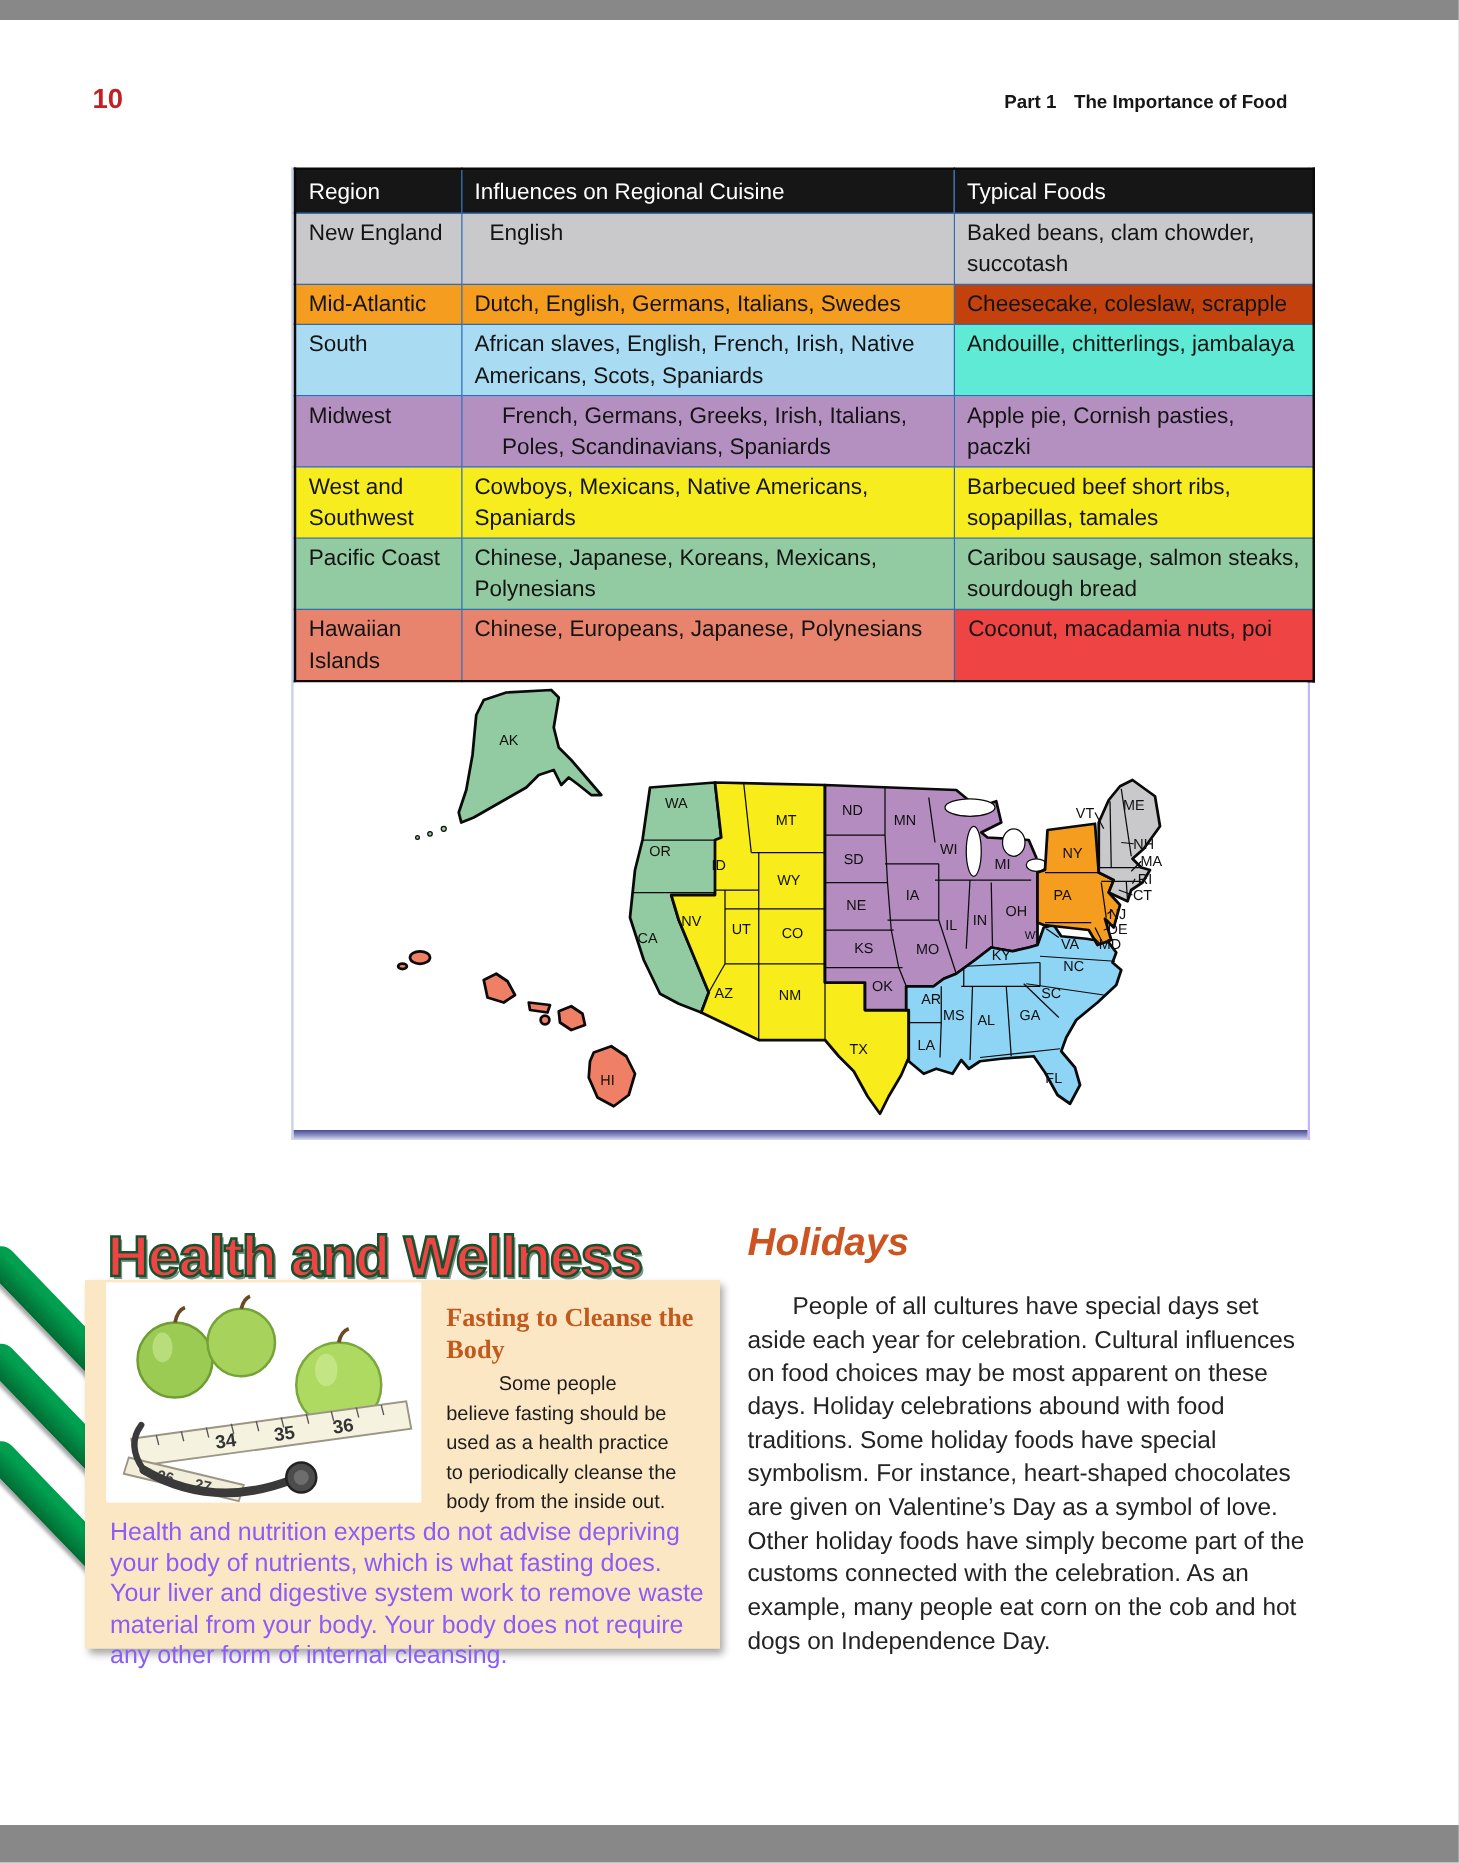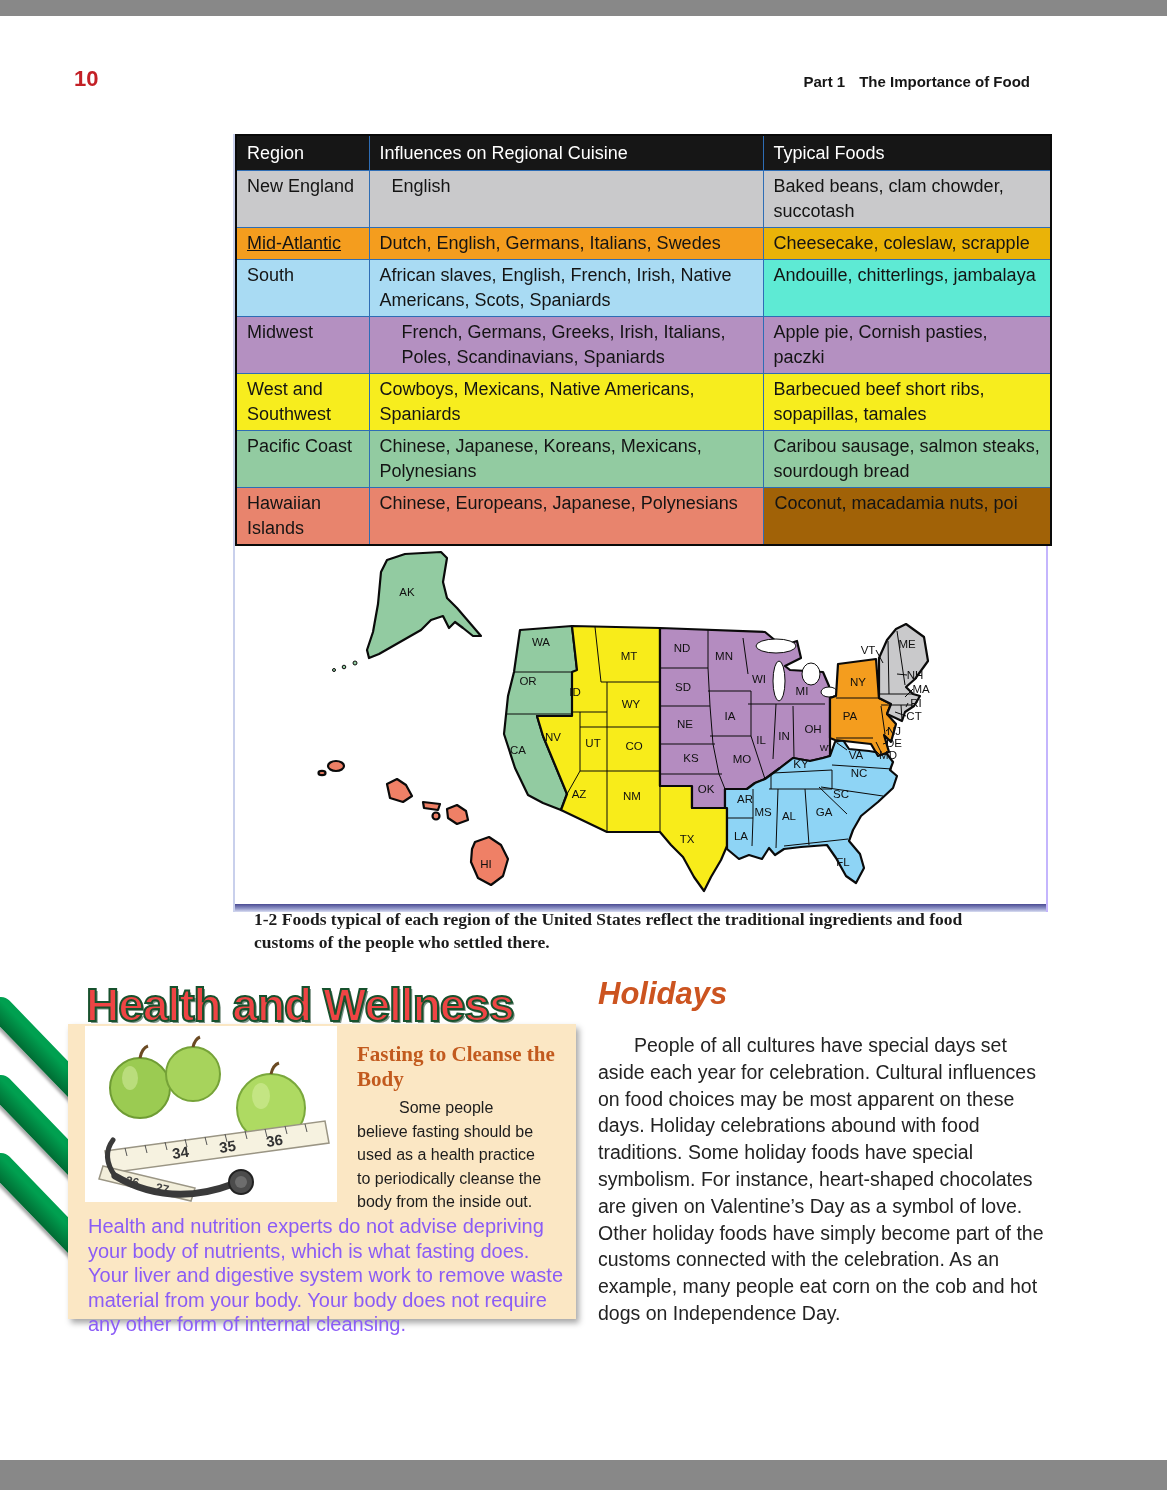--- a/index.html
+++ b/index.html
@@ -85,23 +85,23 @@
           <th>Typical Foods</th>
         </tr>
       </thead>
       <tbody>
           <tr>
             <td style="background: rgb(201, 201, 203);">New England</td>
             <td style="background: rgb(201, 201, 203); padding-left: 22px;">English</td>
             <td style="background: rgb(201, 201, 203);">Baked beans, clam chowder, succotash</td>
           </tr>
           <tr>
-            <td style="background: rgb(244, 157, 30); text-decoration: underline;">Mid-Atlantic</td>
+            <td style="background: rgb(244, 157, 30);">Mid-Atlantic</td>
             <td style="background: rgb(244, 157, 30);">Dutch, English, Germans, Italians, Swedes</td>
-            <td style="background: #eab308;">Cheesecake, coleslaw, scrapple</td>
+            <td style="background: #c2410c;">Cheesecake, coleslaw, scrapple</td>
           </tr>
           <tr>
             <td style="background: rgb(169, 219, 243);">South</td>
             <td style="background: rgb(169, 219, 243);">African slaves, English, French, Irish, Native Americans, Scots, Spaniards</td>
             <td style="background: #5eead4;">Andouille, chitterlings, jambalaya</td>
           </tr>
           <tr>
             <td style="background: rgb(180, 144, 193);">Midwest</td>
             <td style="background: rgb(180, 144, 193); padding-left: 32px;">French, Germans, Greeks, Irish, Italians, Poles, Scandinavians, Spaniards</td>
             <td style="background: rgb(180, 144, 193);">Apple pie, Cornish pasties, paczki</td>
@@ -112,21 +112,21 @@
             <td style="background: rgb(247, 237, 30);">Barbecued beef short ribs, sopapillas, tamales</td>
           </tr>
           <tr>
             <td style="background: rgb(146, 203, 161);">Pacific Coast</td>
             <td style="background: rgb(146, 203, 161);">Chinese, Japanese, Koreans, Mexicans, Polynesians</td>
             <td style="background: rgb(146, 203, 161);">Caribou sausage, salmon steaks, sourdough bread</td>
           </tr>
           <tr>
             <td style="background: rgb(232, 132, 109);">Hawaiian Islands</td>
             <td style="background: rgb(232, 132, 109);">Chinese, Europeans, Japanese, Polynesians</td>
-            <td style="background: #a16207; padding-left: 11px;">Coconut, macadamia nuts, poi</td>
+            <td style="background: #ef4444; padding-left: 11px;">Coconut, macadamia nuts, poi</td>
           </tr>
         </tbody>
     </table>
 
     <div class="map-wrap">
       <svg width="815" height="358" viewBox="0 0 815 358" xmlns="http://www.w3.org/2000/svg">
 
         <path class="reg" d="M132,104 L138,86 L143,58 L146,26 L152,14 L170,8 L206,6 L212,12 L208,36 L212,52 L222,62 L234,76 L246,90 L238,90 L228,82 L220,76 L214,82 L208,70 L196,74 L186,84 L172,92 L158,100 L144,108 L134,112 Z" fill="#92cba1"></path>
         <circle cx="120" cy="117" r="2" fill="#92cba1" stroke="#0a0a0a"></circle>
         <circle cx="109" cy="121" r="1.8" fill="#92cba1" stroke="#0a0a0a"></circle>
@@ -263,21 +263,20 @@
             <line x1="651" y1="197" x2="648" y2="198" stroke="#0a0a0a" stroke-width="1"></line>
             <text x="659" y="201" class="stlbl">DE</text>
             <line x1="645" y1="209" x2="641" y2="205" stroke="#0a0a0a" stroke-width="1"></line>
             <text x="653" y="213" class="stlbl">MD</text>
           </g>
       </svg>
     </div>
     <div class="fig-bottom-bar"></div>
   </div>
 
-  <div class="caption">1-2 Foods typical of each region of the United States reflect the traditional ingredients and food customs of the people who settled there.</div>
 
   <div class="stripe" style="left:-8px; top:972px;"></div>
   <div class="stripe" style="left:-8px; top:1050px;"></div>
   <div class="stripe" style="left:-8px; top:1128px;"></div>
 
   <div class="tan-box"></div>
   <div class="hw-title">Health and Wellness</div>
 
   <div class="photo">
     <svg width="252" height="176" viewBox="0 0 252 176" xmlns="http://www.w3.org/2000/svg">

